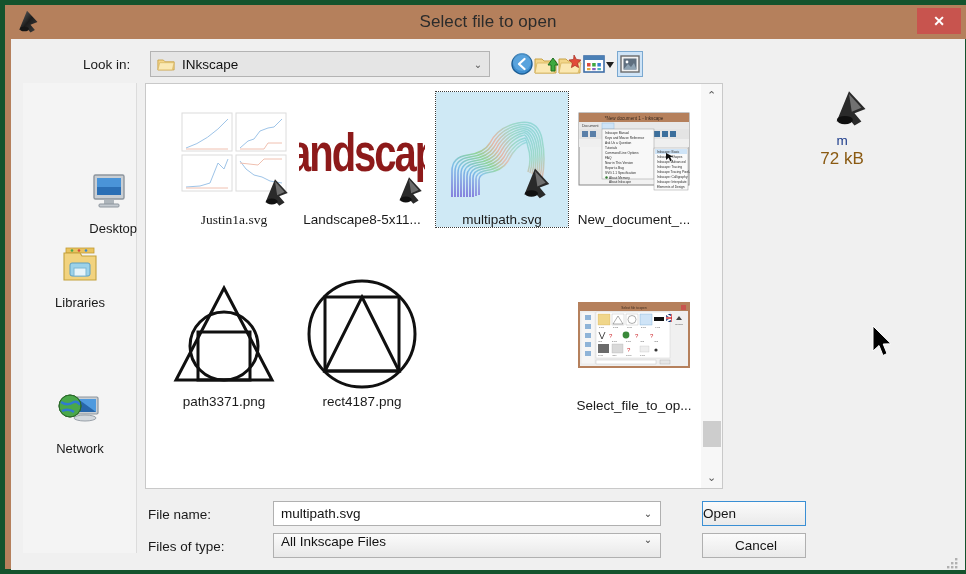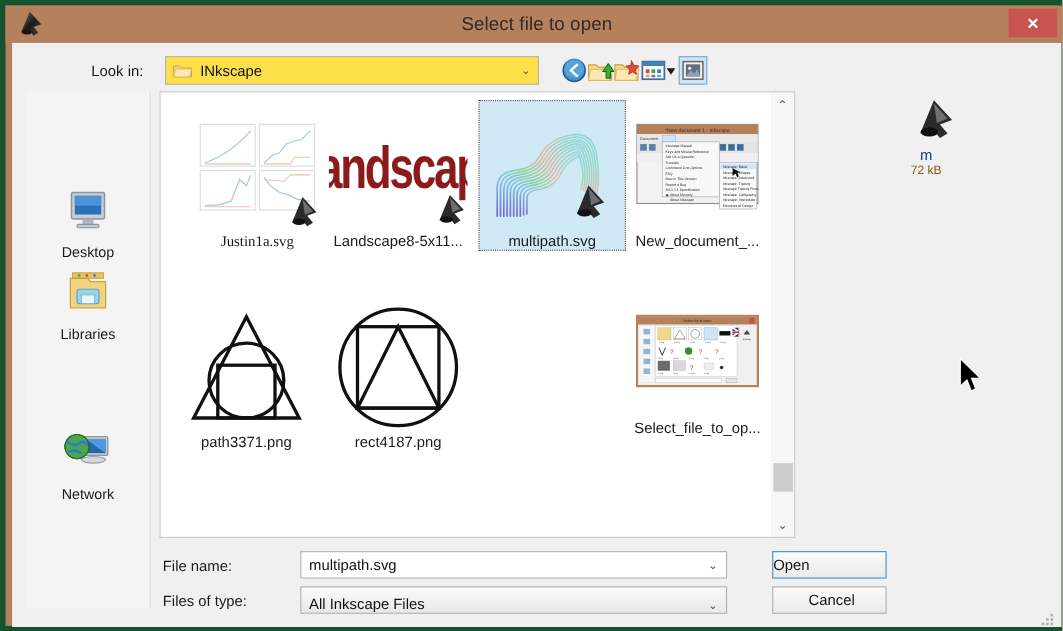--- a/index.html
+++ b/index.html
@@ -59,21 +59,21 @@
   }
 
   
   #lookin-label {
     position: absolute; left: 78px; top: 52px;
     font-size: 13.5px; color: #1a1a1a;
   }
   #lookin-combo {
     position: absolute; left: 145px; top: 46px;
     width: 340px; height: 26px;
-    background: #fde047;
+    background: #e5e5e5;
     border: 1px solid #b3b3b3;
     display: flex; align-items: center;
     cursor: pointer;
   }
   #lookin-folder-icon {
     width: 18px; height: 15px; margin-left: 6px; margin-right: 7px;
     flex: 0 0 auto;
   }
   #lookin-value {
     font-size: 13.5px; color: #111; flex: 1 1 auto;
@@ -106,21 +106,21 @@
     background: #f4f4f4;
     border-right: 1px solid #dcdcdc;
   }
   .place {
     position: absolute; left: 0; width: 114px;
     text-align: center; cursor: pointer;
   }
   .place .pic { height: 48px; margin: 0 auto 2px; }
   .place .lbl { font-size: 13px; color: #1a1a1a; }
   #place0 { top: 8px; }
-  #place1 { top: 84px; }
+  #place1 { top: 84px; text-align: right; }
   #place2 { top: 158px; }
   #place3 { top: 234px; }
   #place4 { top: 304px; }
 
   
   #filelist {
     position: absolute; left: 140px; top: 78px;
     width: 556px; height: 406px;
     background: #ffffff;
     border: 1px solid #c9c9c9;
@@ -150,21 +150,21 @@
   }
   
   #f0 { left: 28px;  top: 8px; font-family: Liberation Serif, serif; }
   #f1 { left: 150px; top: 8px; width: 132px;}
   #f2 { left: 290px; top: 8px; width: 132px;}
   #f3 { left: 422px; top: 8px; width: 132px;}
   
   #f4 { left: 18px;  top: 190px; }
   #f5 { left: 150px; top: 190px; width: 132px;}
   #f6 { left: 290px; top: 190px; width: 132px;}
-  #f7 { left: 422px; top: 178px; width: 132px;}
+  #f7 { left: 422px; top: 194px; width: 132px;}
 
   
   #vscroll {
     position: absolute; left: 696px; top: 78px;
     width: 22px; height: 406px;
     background: #f7f7f7;
     border: 1px solid #c9c9c9;
     border-left: none;
   }
   #vs-up, #vs-down {
@@ -186,21 +186,21 @@
     position: absolute; left: 724px; top: 78px;
     width: 226px; height: 406px;
   }
   #pv-icon { position: absolute; left: 98px; top: 4px; width: 44px; height: 44px; }
   #pv-name {
     position: absolute; left: 0; top: 50px; width: 226px;
     text-align: center; font-size: 13.5px; color: #1a3a8a;
   }
   #pv-size {
     position: absolute; left: 0; top: 66px; width: 226px;
-    text-align: center; font-size: 11px; color: #8a5a12;
+    text-align: center; font-size: 17px; color: #8a5a12;
   }
 
   
   #fn-label {
     position: absolute; left: 143px; top: 502px;
     font-size: 13.5px; color: #1a1a1a;
   }
   #ft-label {
     position: absolute; left: 143px; top: 534px;
     font-size: 13.5px; color: #1a1a1a;
@@ -211,21 +211,21 @@
     background: #ffffff;
     border: 1px solid #b0b0b0;
     display: flex; align-items: center;
     cursor: text;
   }
   #ft-combo {
     position: absolute; left: 268px; top: 528px;
     width: 388px; height: 25px;
     background: linear-gradient(#fbfbfb, #e8e8e8);
     border: 1px solid #b0b0b0;
-    display: flex; align-items: flex-end;
+    display: flex; align-items: flex-start;
     cursor: pointer;
   }
   .cbval { flex: 1 1 auto; padding-left: 7px; font-size: 13.5px; color: #111; }
   .cbarr { width: 24px; text-align: center; font-size: 10px; color: #444; flex: 0 0 auto; }
 
   .dbtn {
     position: absolute; left: 697px;
     width: 104px; height: 25px;
     font-size: 13.5px;
     color: #151515;

